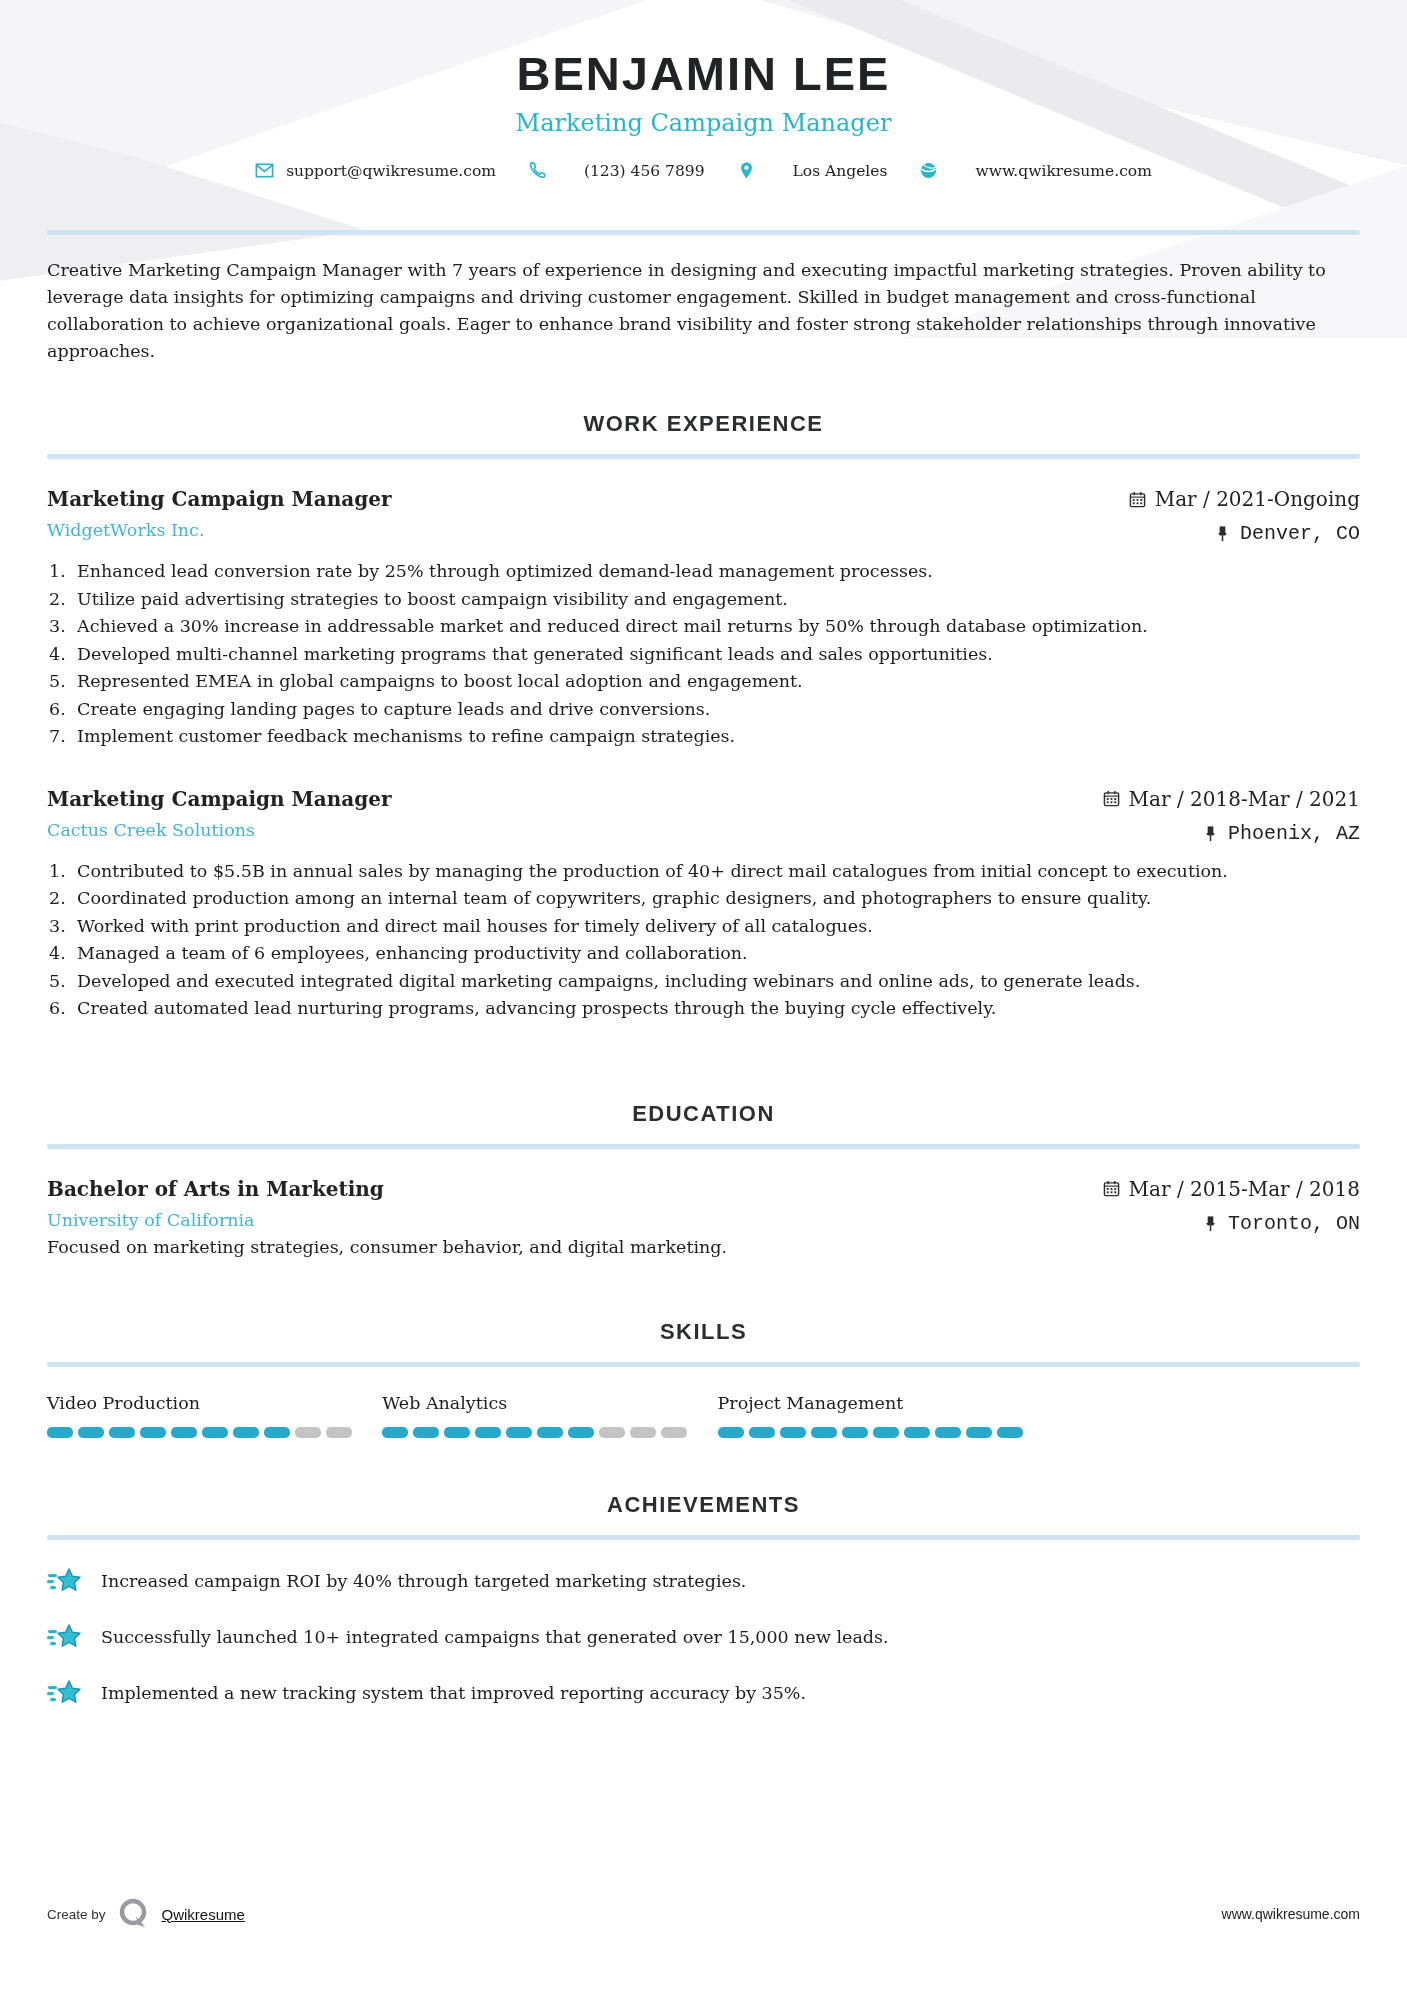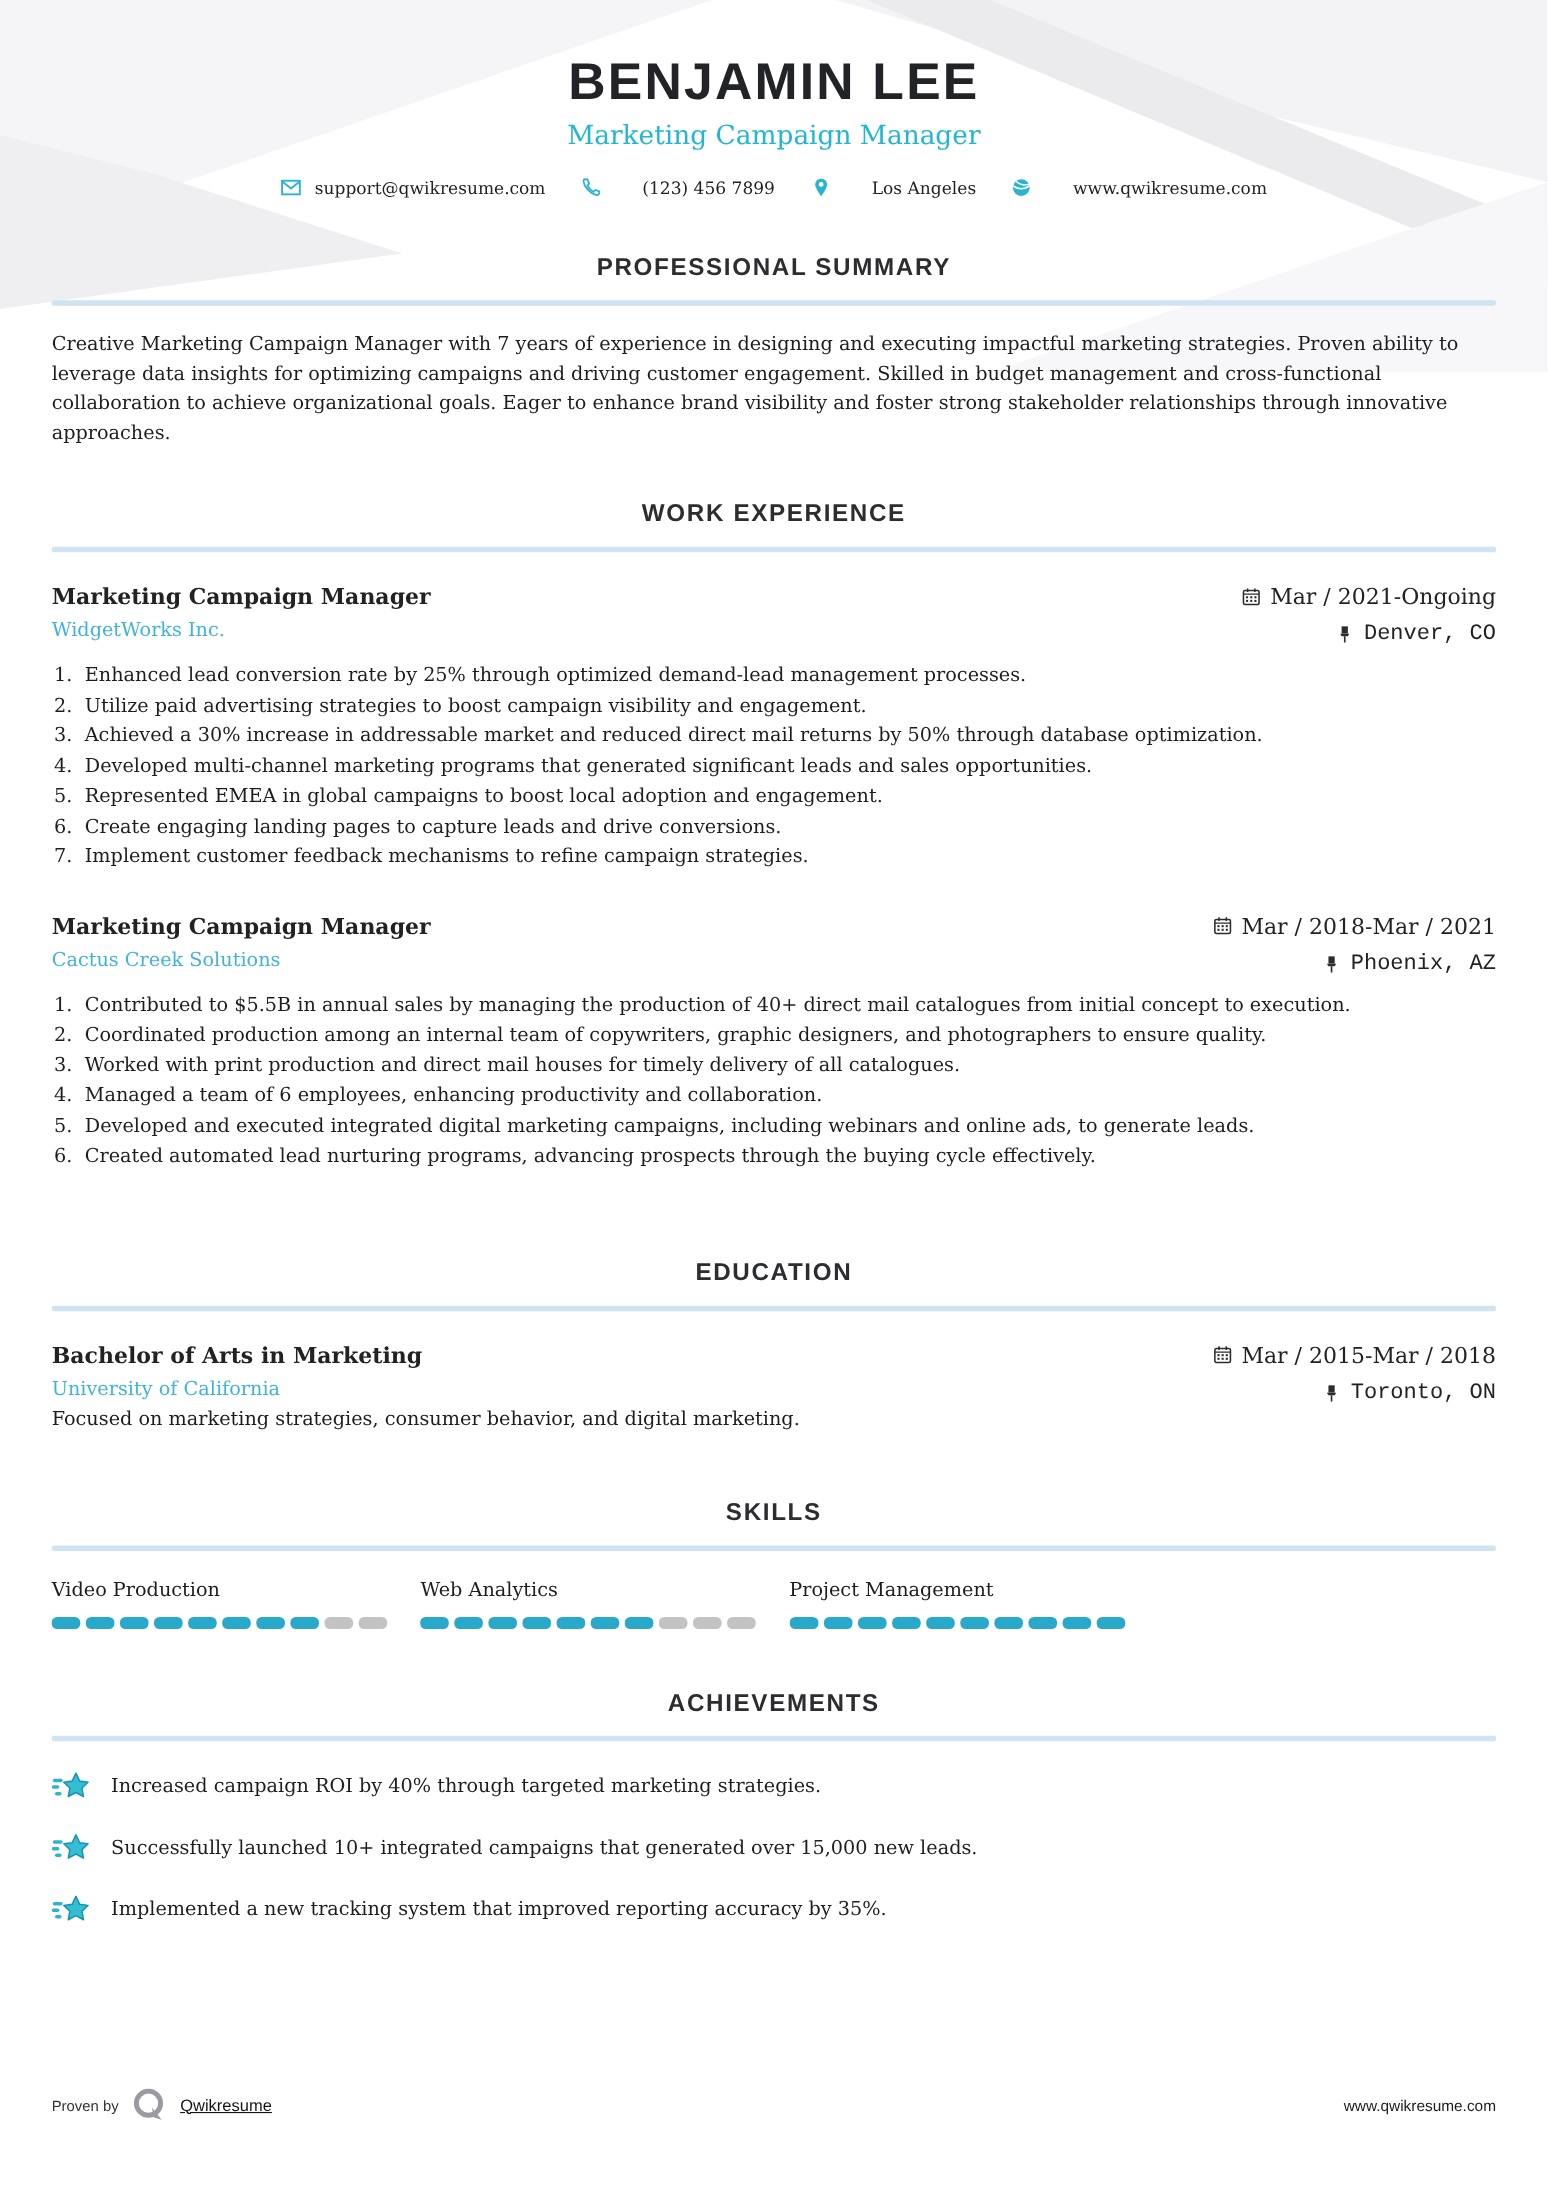--- a/index.html
+++ b/index.html
@@ -148,21 +148,20 @@
           <circle cx="10" cy="10" r="8" fill="#2ab5cd"></circle>
           <path d="M2.5 8.5 C7 12 13 12 17.5 8.5" fill="none" stroke="#ffffff" stroke-width="1.6"></path>
           <path d="M5 4 C8 7.5 14 8.5 17.8 6.5" fill="none" stroke="#ffffff" stroke-width="1.3"></path>
         </svg>
         <span>www.qwikresume.com</span>
       </div>
     </div>
   </div>
 
   <div class="sec-summary">
-    <div class="section-heading">PROFESSIONAL SUMMARY</div>
     <div class="section-rule"></div>
     <p class="summary-text">Creative Marketing Campaign Manager with 7 years of experience in designing and executing impactful marketing strategies. Proven ability to leverage data insights for optimizing campaigns and driving customer engagement. Skilled in budget management and cross-functional collaboration to achieve organizational goals. Eager to enhance brand visibility and foster strong stakeholder relationships through innovative approaches.</p>
   </div>
 
   <div class="sec-work">
     <div class="section-heading">WORK EXPERIENCE</div>
     <div class="section-rule"></div>
 
     <div class="job">
       <div class="job-head">
@@ -378,21 +377,21 @@
         </svg>
         <span class="ach-text">Implemented a new tracking system that improved reporting accuracy by 35%.</span>
       </div>
     </div>
   </div>
 
 </div>
 
 <div class="footer">
   <div class="footer-left">
-    <span class="powered-by">Proven by</span>
+    <span class="powered-by">Create by</span>
     <svg class="qlogo" viewBox="0 0 36 36">
       <circle cx="17" cy="16" r="11" fill="none" stroke="#9a9aa2" stroke-width="4.5"></circle>
       <path d="M20 20 L29 31 L22 29 Z" fill="#9a9aa2"></path>
     </svg>
     <a class="brand-link" href="#">Qwikresume</a>
   </div>
   <div class="footer-url">www.qwikresume.com</div>
 </div>
 
 </body></html>

